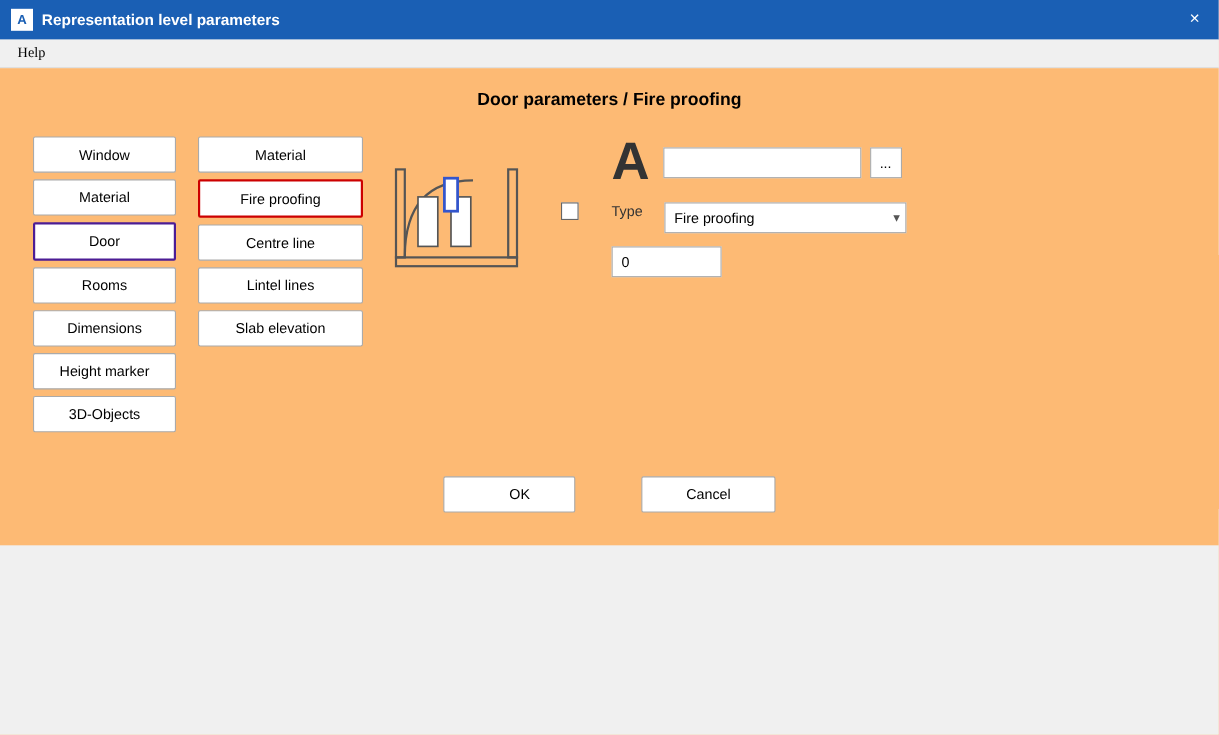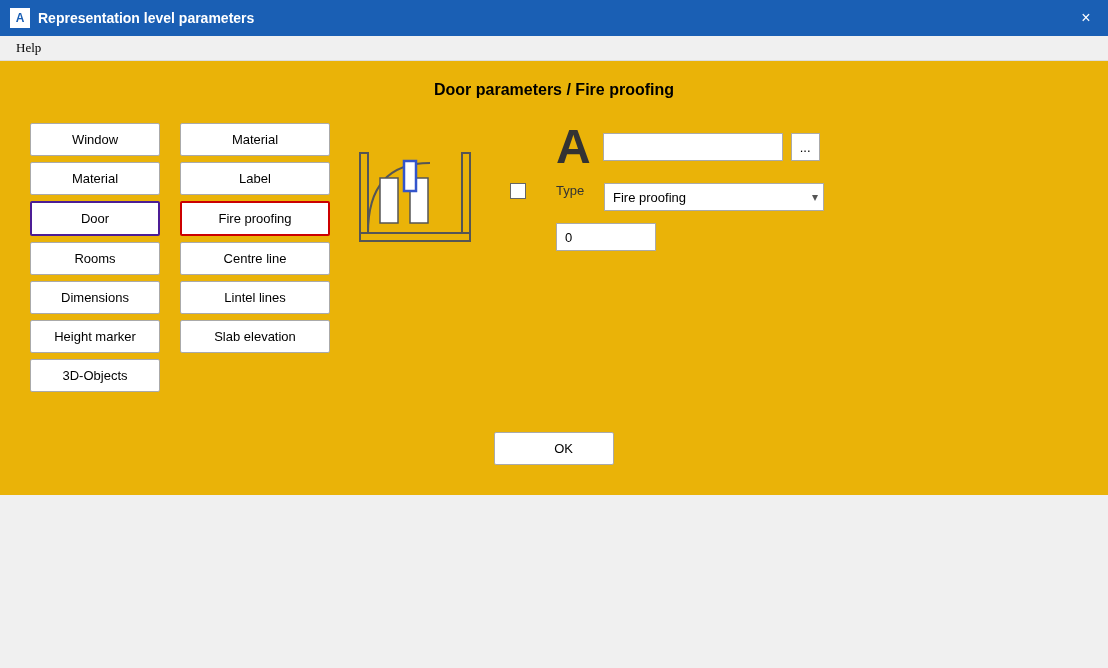--- a/index.html
+++ b/index.html
@@ -39,21 +39,21 @@
       border-bottom: 1px solid #ddd;
       font-family: Liberation Serif, serif;
     }
     .menu-bar span {
       font-size: 13px;
       cursor: pointer;
       padding: 2px 6px;
     }
 
     .dialog-body {
-      background: #eab308;
+      background: #fdba74;
       padding: 20px 30px;
     }
 
     .dialog-title {
       text-align: center;
       font-weight: bold;
       font-size: 16px;
       margin-bottom: 24px;
       color: #000;
     }
@@ -273,21 +273,20 @@
       <button class="nav-btn">Material</button>
       <button class="nav-btn active">Door</button>
       <button class="nav-btn">Rooms</button>
       <button class="nav-btn">Dimensions</button>
       <button class="nav-btn">Height marker</button>
       <button class="nav-btn">3D-Objects</button>
     </div>
 
     <div class="mid-col">
       <button class="sub-btn">Material</button>
-      <button class="sub-btn">Label</button>
       <button class="sub-btn active">Fire proofing</button>
       <button class="sub-btn">Centre line</button>
       <button class="sub-btn">Lintel lines</button>
       <button class="sub-btn">Slab elevation</button>
     </div>
 
     <div class="right-panel">
       <div class="preview-area">
 
         <div class="door-preview">
@@ -338,15 +337,16 @@
             <input class="number-input" type="text" value="0" style="">
           </div>
         </div>
       </div>
     </div>
 
   </div>
 
   <div class="dialog-footer">
     <button class="footer-btn">OK</button>
+    <button class="footer-btn">Cancel</button>
   </div>
 
 </div>
 
 </body></html>

